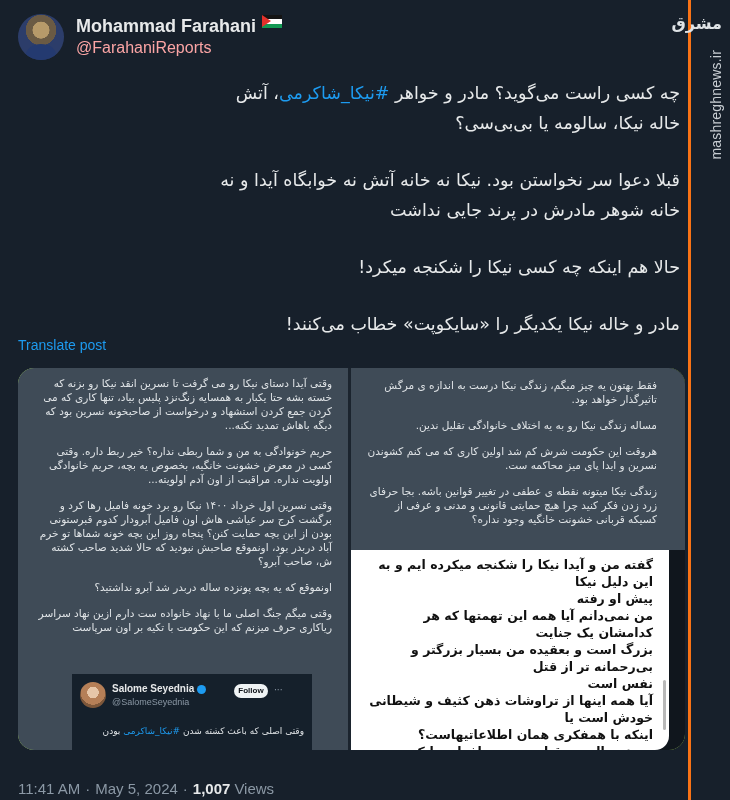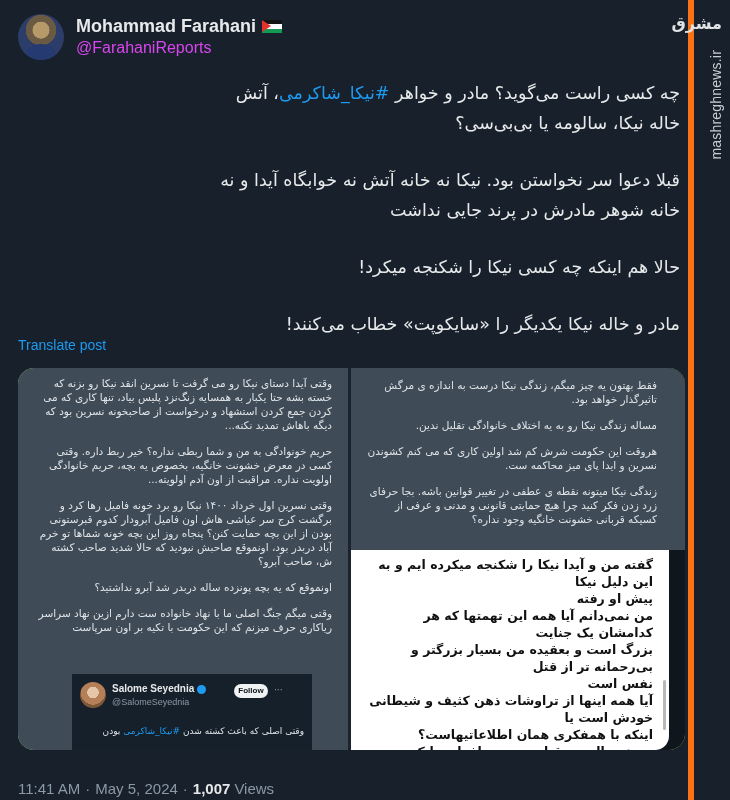--- a/index.html
+++ b/index.html
@@ -20,38 +20,38 @@
       overflow: hidden; position: relative;
     }
     .avatar::after {
       content: ""; position: absolute; left: 8px; right: 8px; bottom: -6px; height: 22px;
       border-radius: 50% 50% 0 0; background: #243a70;
     }
     .names { margin-left: 12px; }
     .display-name {
       font-family: "Liberation Sans", sans-serif;
       font-weight: 700; font-size: 18px; color: #e7e9ea;
-      display: flex; align-items: center; line-height: 22px;
+      display: flex; align-items: flex-start; line-height: 22px;
     }
     .flag {
       margin-left: 6px; width: 20px; height: 13px; position: relative;
       background: linear-gradient(#141414 0 33%, #ffffff 33% 66%, #149954 66% 100%);
     }
     .flag::before {
       content: ""; position: absolute; left: 0; top: 0;
       border-top: 6.5px solid transparent; border-bottom: 6.5px solid transparent;
       border-left: 9px solid #e4312b;
     }
     .handle {
       font-family: "Liberation Sans", sans-serif;
-      font-size: 16px; color: #d946ef; line-height: 22px;
+      font-size: 16px; color: #fca5a5; line-height: 22px;
     }
     .watermark {
       position: absolute; right: 0; top: 0; width: 42px; height: 800px;
-      border-left: 6px solid #f97316;
+      border-left: 3px solid #f97316;
     }
     .wm-logo {
       position: absolute; right: 8px; top: 14px;
       font-size: 16px; font-weight: 700; color: #dfe3e6; direction: rtl;
     }
     .wm-text {
       position: absolute; right: 6px; top: 50px;
       writing-mode: vertical-rl; transform: rotate(180deg);
       font-family: "Liberation Sans", sans-serif;
       font-size: 14px; color: #c8cdd2; letter-spacing: 0.2px;

